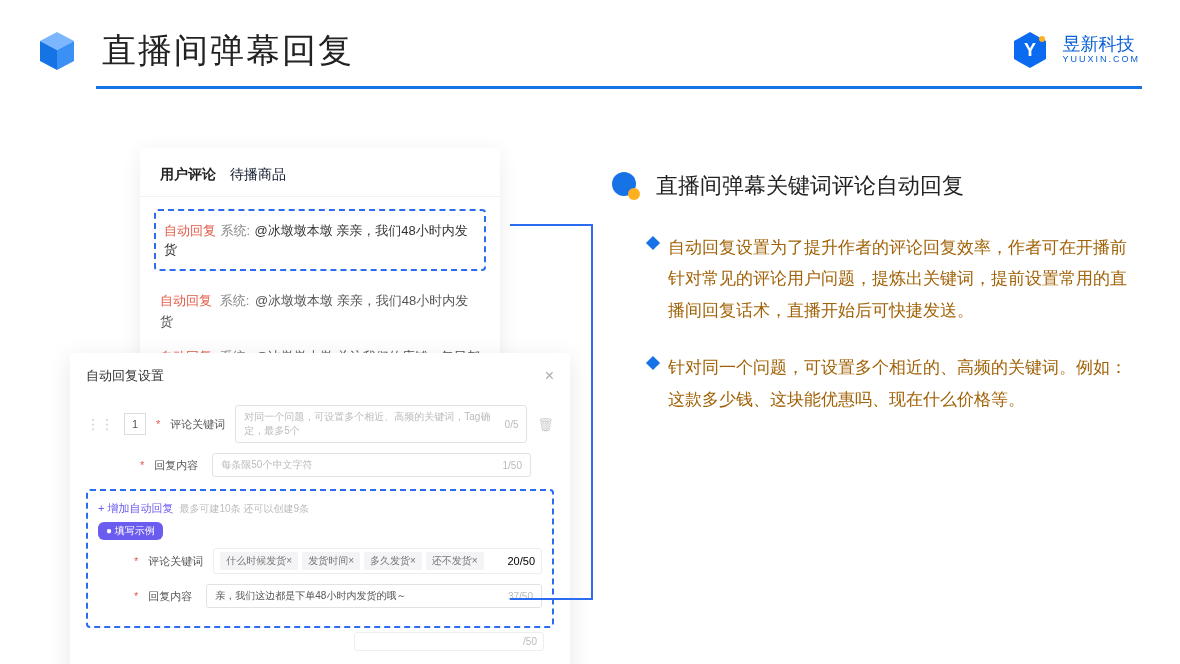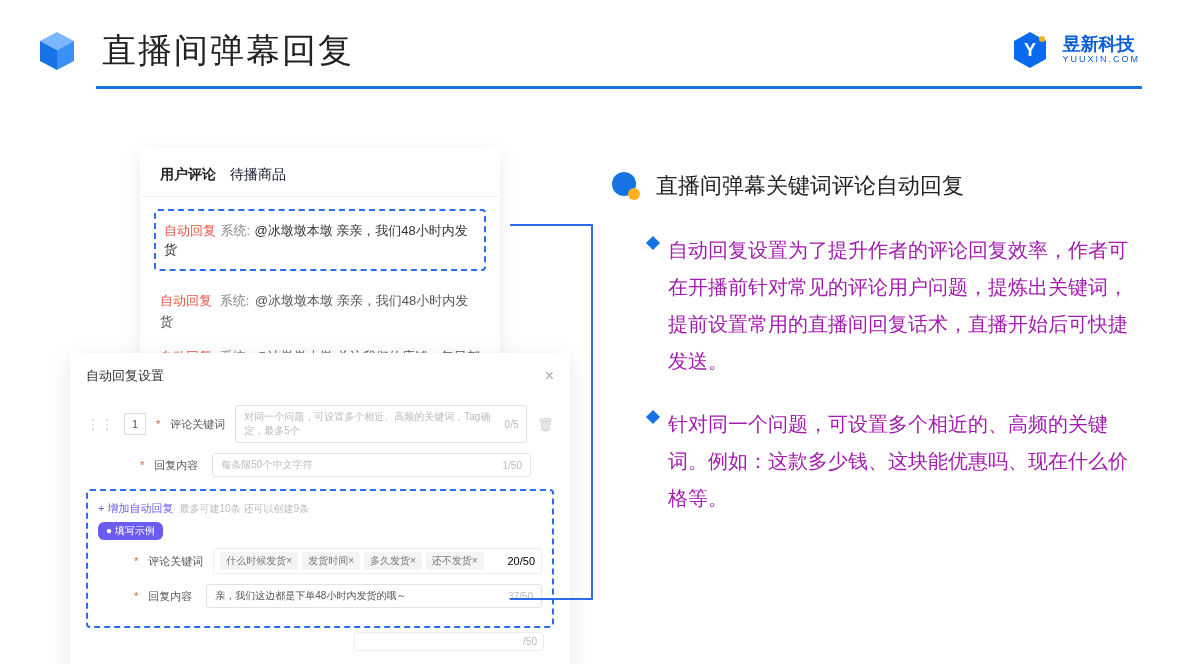--- a/index.html
+++ b/index.html
@@ -4,21 +4,21 @@
 <style>
 *{margin:0;padding:0;box-sizing:border-box;font-family:"Microsoft YaHei","PingFang SC",sans-serif}
 body{width:1180px;height:664px;background:#fff;position:relative;overflow:hidden}
 .header{position:absolute;left:34px;top:28px;display:flex;align-items:center;gap:22px}
 .cube-icon{width:46px;height:46px;position:relative;flex-shrink:0}
 .page-title{font-size:34px;font-weight:500;color:#222;letter-spacing:2px}
 .title-rule{position:absolute;left:96px;right:38px;top:86px;height:3px;background:#1673e6}
 .brand{position:absolute;right:40px;top:30px;display:flex;align-items:center;gap:12px}
 .brand-logo{width:40px;height:40px;flex-shrink:0}
 .brand-text{display:flex;flex-direction:column;line-height:1.1}
-.brand-cn{font-size:18px;font-weight:700;color:#0a5fd6}
+.brand-cn{font-size:18px;font-weight:400;color:#0a5fd6}
 .brand-en{font-size:9px;letter-spacing:2px;color:#0a5fd6}
 .left-zone{position:absolute;left:70px;top:148px;width:510px}
 .card-comments{position:absolute;left:70px;top:0;width:360px;background:#fff;box-shadow:0 4px 20px rgba(0,0,0,.08);border-radius:4px;padding:18px 0 30px}
 .tabs{display:flex;gap:14px;padding:0 20px 12px;border-bottom:1px solid #f2f2f2}
 .tab{font-size:14px;color:#0f172a}
 .tab.active{color:#222;font-weight:600}
 .dashed-box{border:2px dashed #2b6cf0;border-radius:4px}
 .highlight-row{margin:12px 14px;padding:10px 8px}
 .msg{padding:8px 20px 6px;font-size:13px;color:#555;line-height:1.6}
 .msg .tag{color:#e25c4a;font-weight:500;margin-right:4px}
@@ -45,21 +45,21 @@
 .under-row{display:flex;justify-content:flex-end;padding-right:10px;margin-top:4px}
 .under-input{width:190px;border:1px solid #eee;border-radius:3px;padding:3px 6px;font-size:10px;color:#bbb;display:flex;justify-content:flex-end}
 .connector{position:absolute;pointer-events:none}
 .right-col{position:absolute;left:610px;right:40px;top:170px}
 .sec-head{display:flex;align-items:center;gap:14px;margin-bottom:30px}
 .bubble-icon{width:32px;height:32px;flex-shrink:0}
 .sec-title{font-size:22px;color:#222;font-weight:500}
 .bullets{margin-left:38px}
 .bullet{display:flex;gap:10px;margin-bottom:26px}
 .diamond{width:10px;height:10px;transform:rotate(45deg);background:#1673e6;flex-shrink:0;margin-top:6px}
-.bullet-text{font-size:20px;color:#a21caf;line-height:1.85;max-width:470px}
+.bullet-text{font-size:17px;color:#a16207;line-height:1.85;max-width:470px}
 </style>
 </head>
 <body>
 
 <div class="header">
   <div class="cube-icon">
     <svg viewBox="0 0 46 46">
         <polygon points="23,4 40,13 23,22 6,13" fill="#7bb6ff"></polygon>
         <polygon points="6,13 23,22 23,42 6,33" fill="#1673e6"></polygon>
         <polygon points="40,13 23,22 23,42 40,33" fill="#3b90f5"></polygon>

